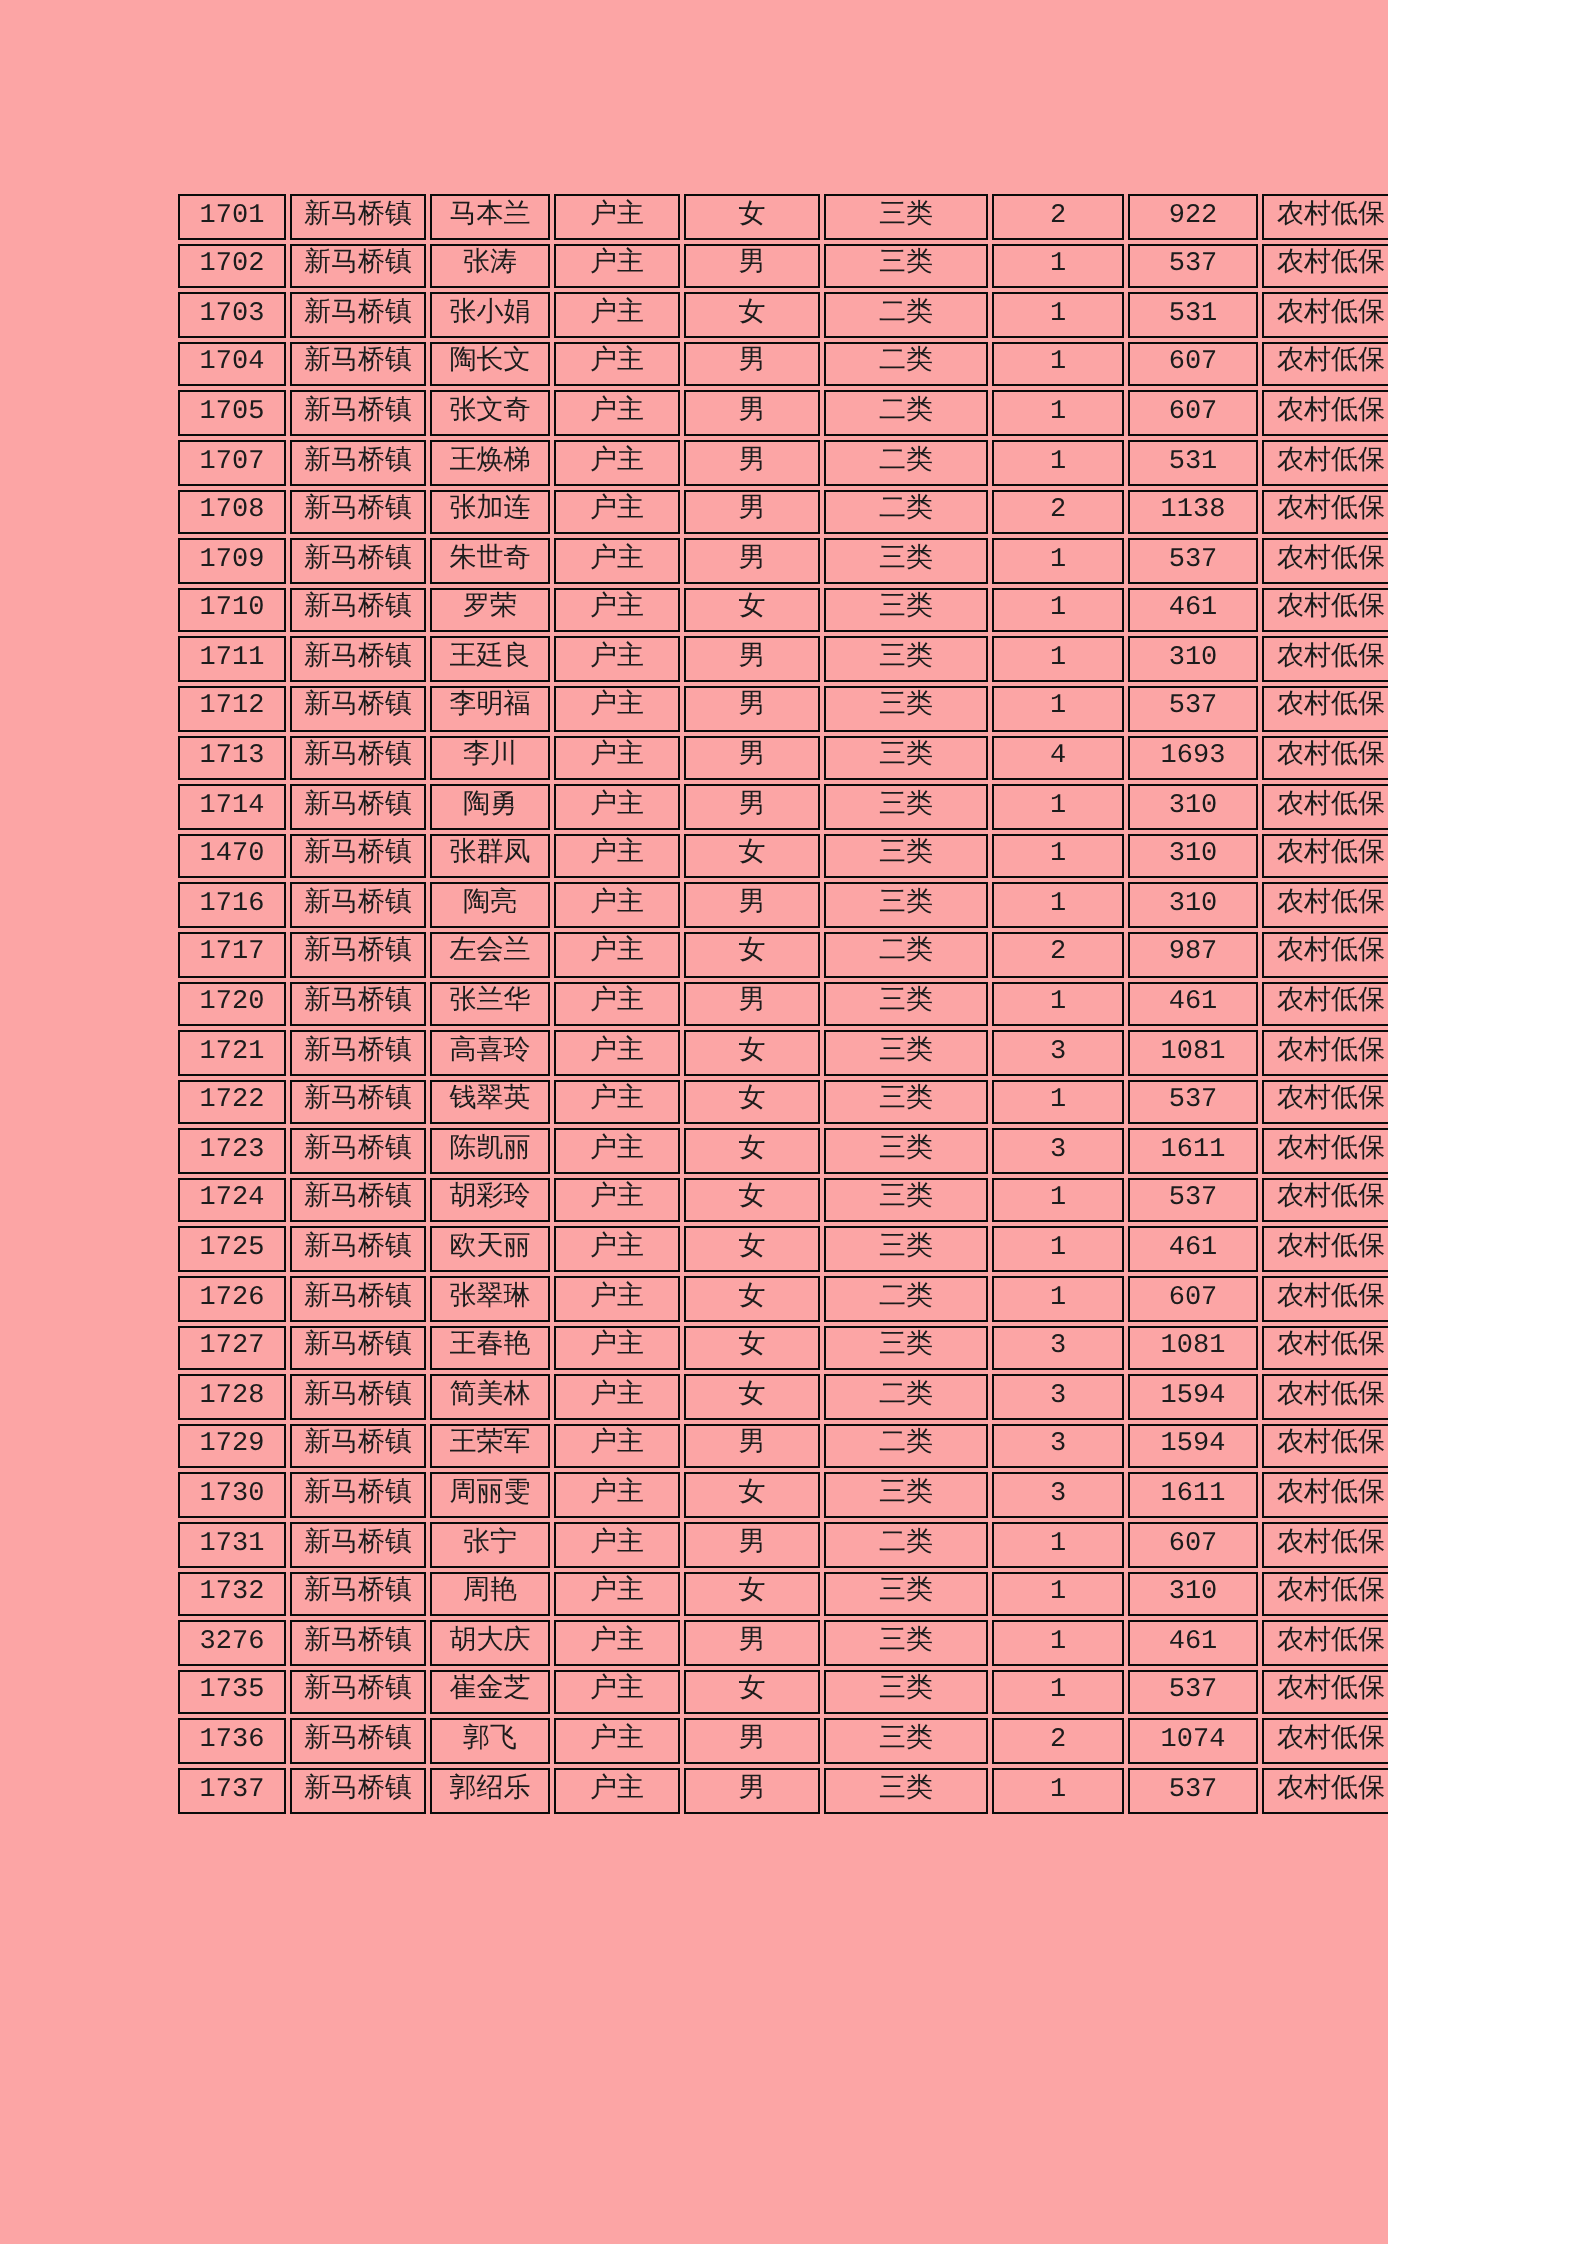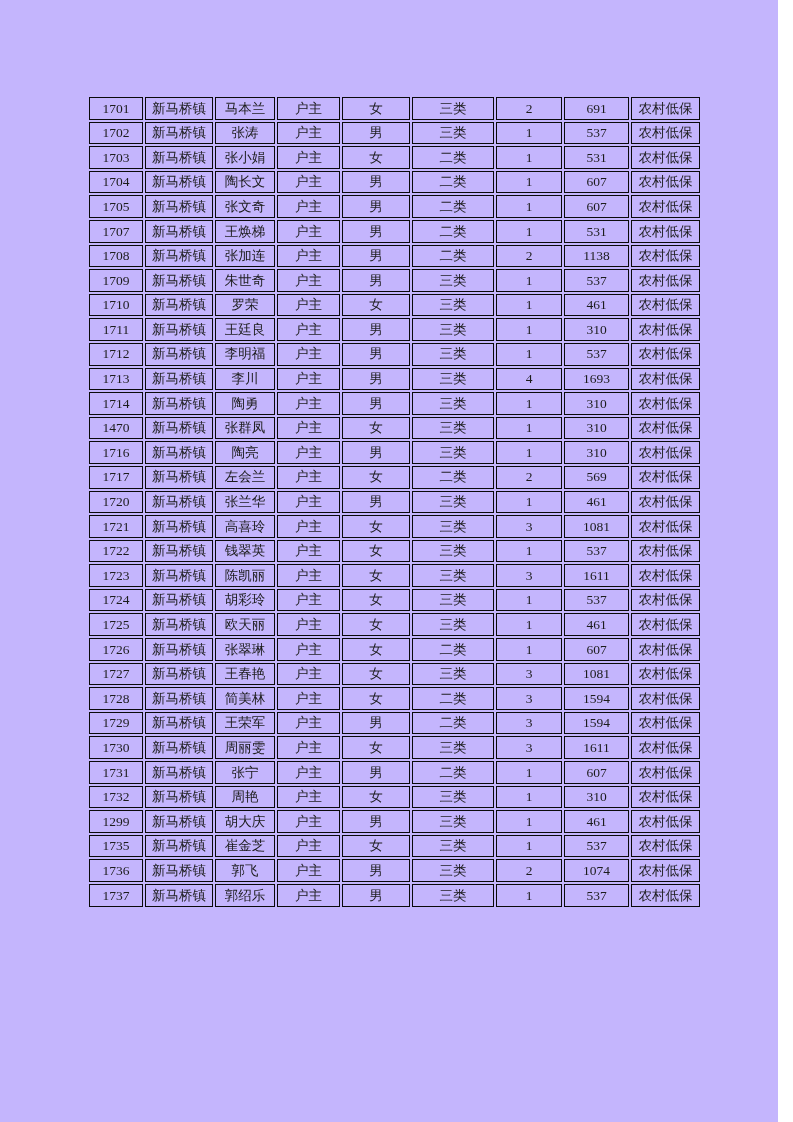--- a/index.html
+++ b/index.html
@@ -2,25 +2,25 @@
 <html><head>
 <meta charset="utf-8">
 <style>
   html, body {
     margin: 0;
     padding: 0;
     background: #ffffff;
   }
   .page {
     position: relative;
-    width: 778px;
+    width: 694px;
     height: 1122px;
-    background: #c4b5fd;
+    background: #fca5a5;
     overflow: hidden;
-    font-family: Liberation Serif, serif;
+    font-family: Liberation Mono, monospace;
     color: #1c1c1c;
   }
   table.subsidy-table {
     position: absolute;
     left: 87px;
     top: 95px;
     width: 615px;
     border-collapse: separate;
     border-spacing: 2px;
     table-layout: fixed;
@@ -57,21 +57,21 @@
     </colgroup>
     <tbody id="table-body">
         <tr>
           <td>1701</td>
           <td>新马桥镇</td>
           <td>马本兰</td>
           <td>户主</td>
           <td>女</td>
           <td>三类</td>
           <td>2</td>
-          <td>691</td>
+          <td>922</td>
           <td>农村低保</td>
         </tr>
         <tr>
           <td>1702</td>
           <td>新马桥镇</td>
           <td>张涛</td>
           <td>户主</td>
           <td>男</td>
           <td>三类</td>
           <td>1</td>
@@ -222,21 +222,21 @@
           <td>农村低保</td>
         </tr>
         <tr>
           <td>1717</td>
           <td>新马桥镇</td>
           <td>左会兰</td>
           <td>户主</td>
           <td>女</td>
           <td>二类</td>
           <td>2</td>
-          <td>569</td>
+          <td>987</td>
           <td>农村低保</td>
         </tr>
         <tr>
           <td>1720</td>
           <td>新马桥镇</td>
           <td>张兰华</td>
           <td>户主</td>
           <td>男</td>
           <td>三类</td>
           <td>1</td>
@@ -369,21 +369,21 @@
           <td>新马桥镇</td>
           <td>周艳</td>
           <td>户主</td>
           <td>女</td>
           <td>三类</td>
           <td>1</td>
           <td>310</td>
           <td>农村低保</td>
         </tr>
         <tr>
-          <td>1299</td>
+          <td>3276</td>
           <td>新马桥镇</td>
           <td>胡大庆</td>
           <td>户主</td>
           <td>男</td>
           <td>三类</td>
           <td>1</td>
           <td>461</td>
           <td>农村低保</td>
         </tr>
         <tr>

